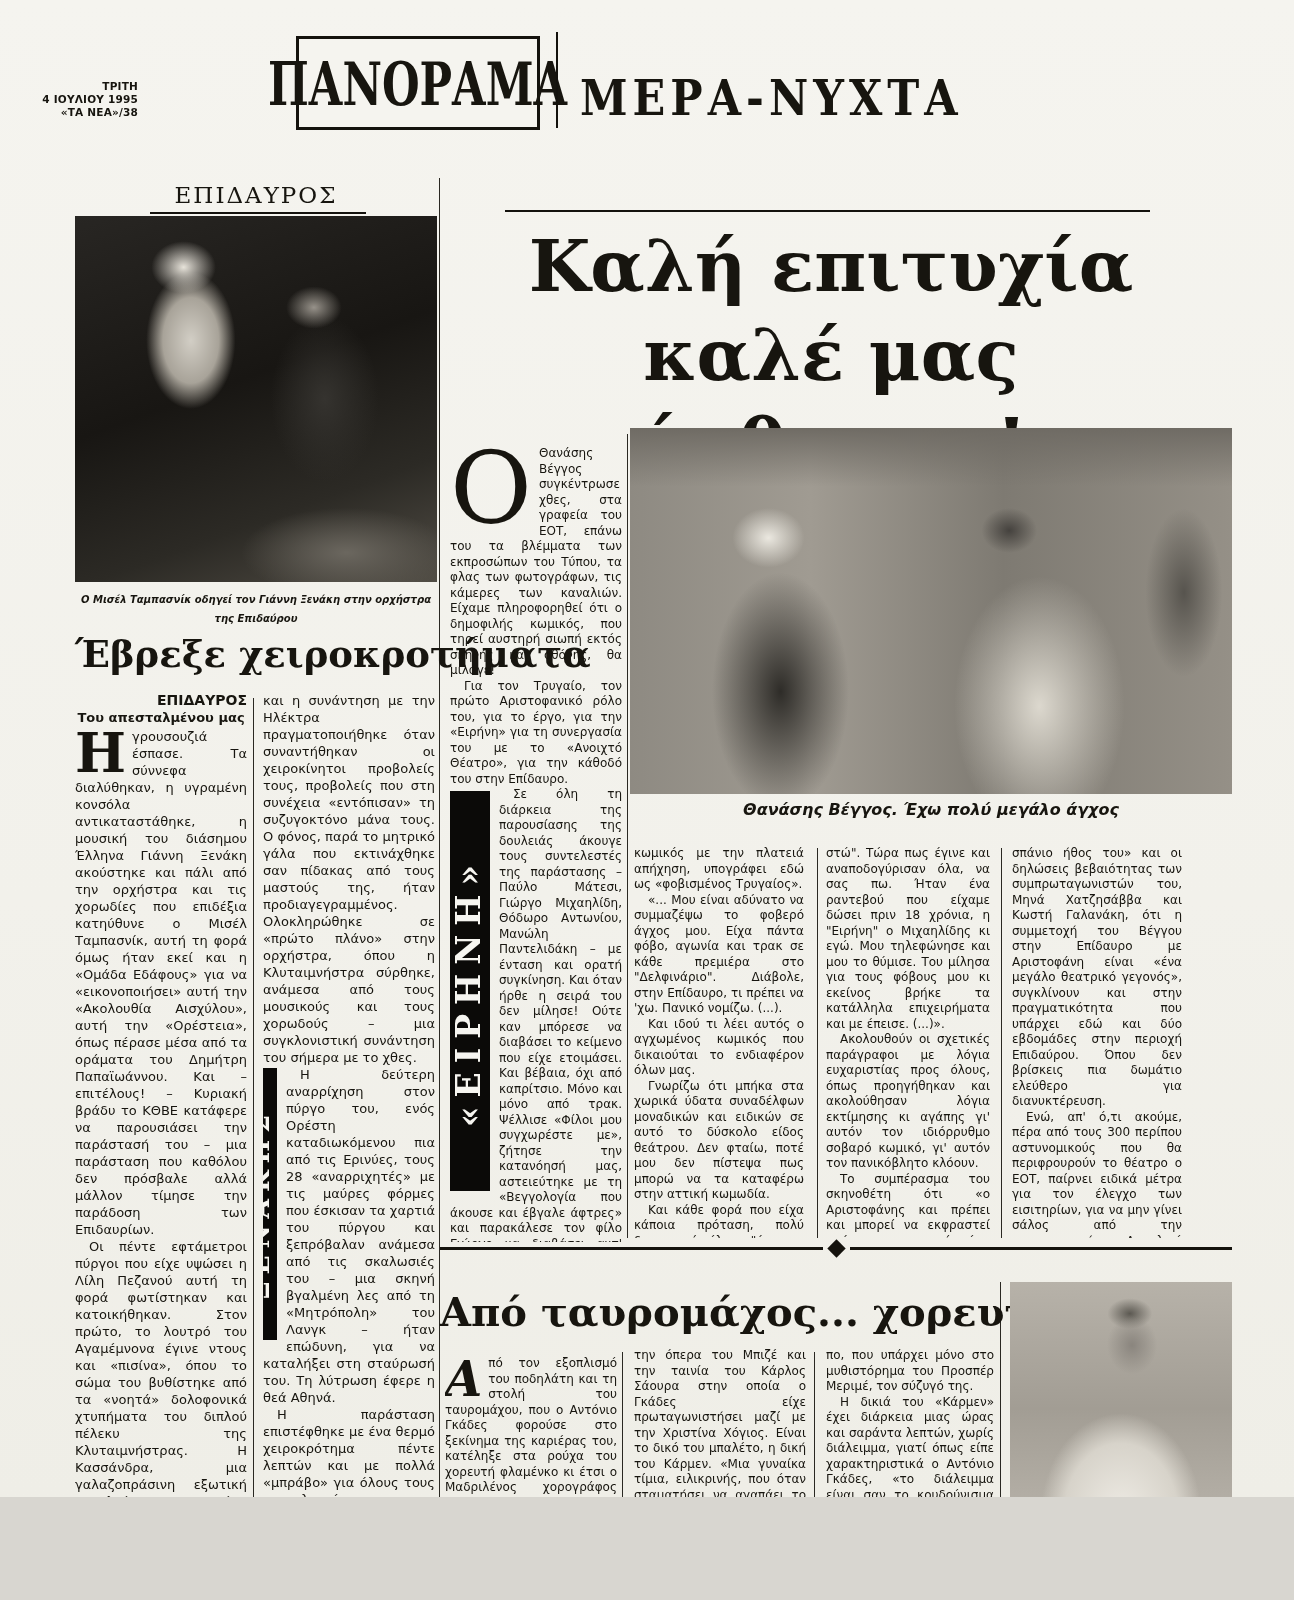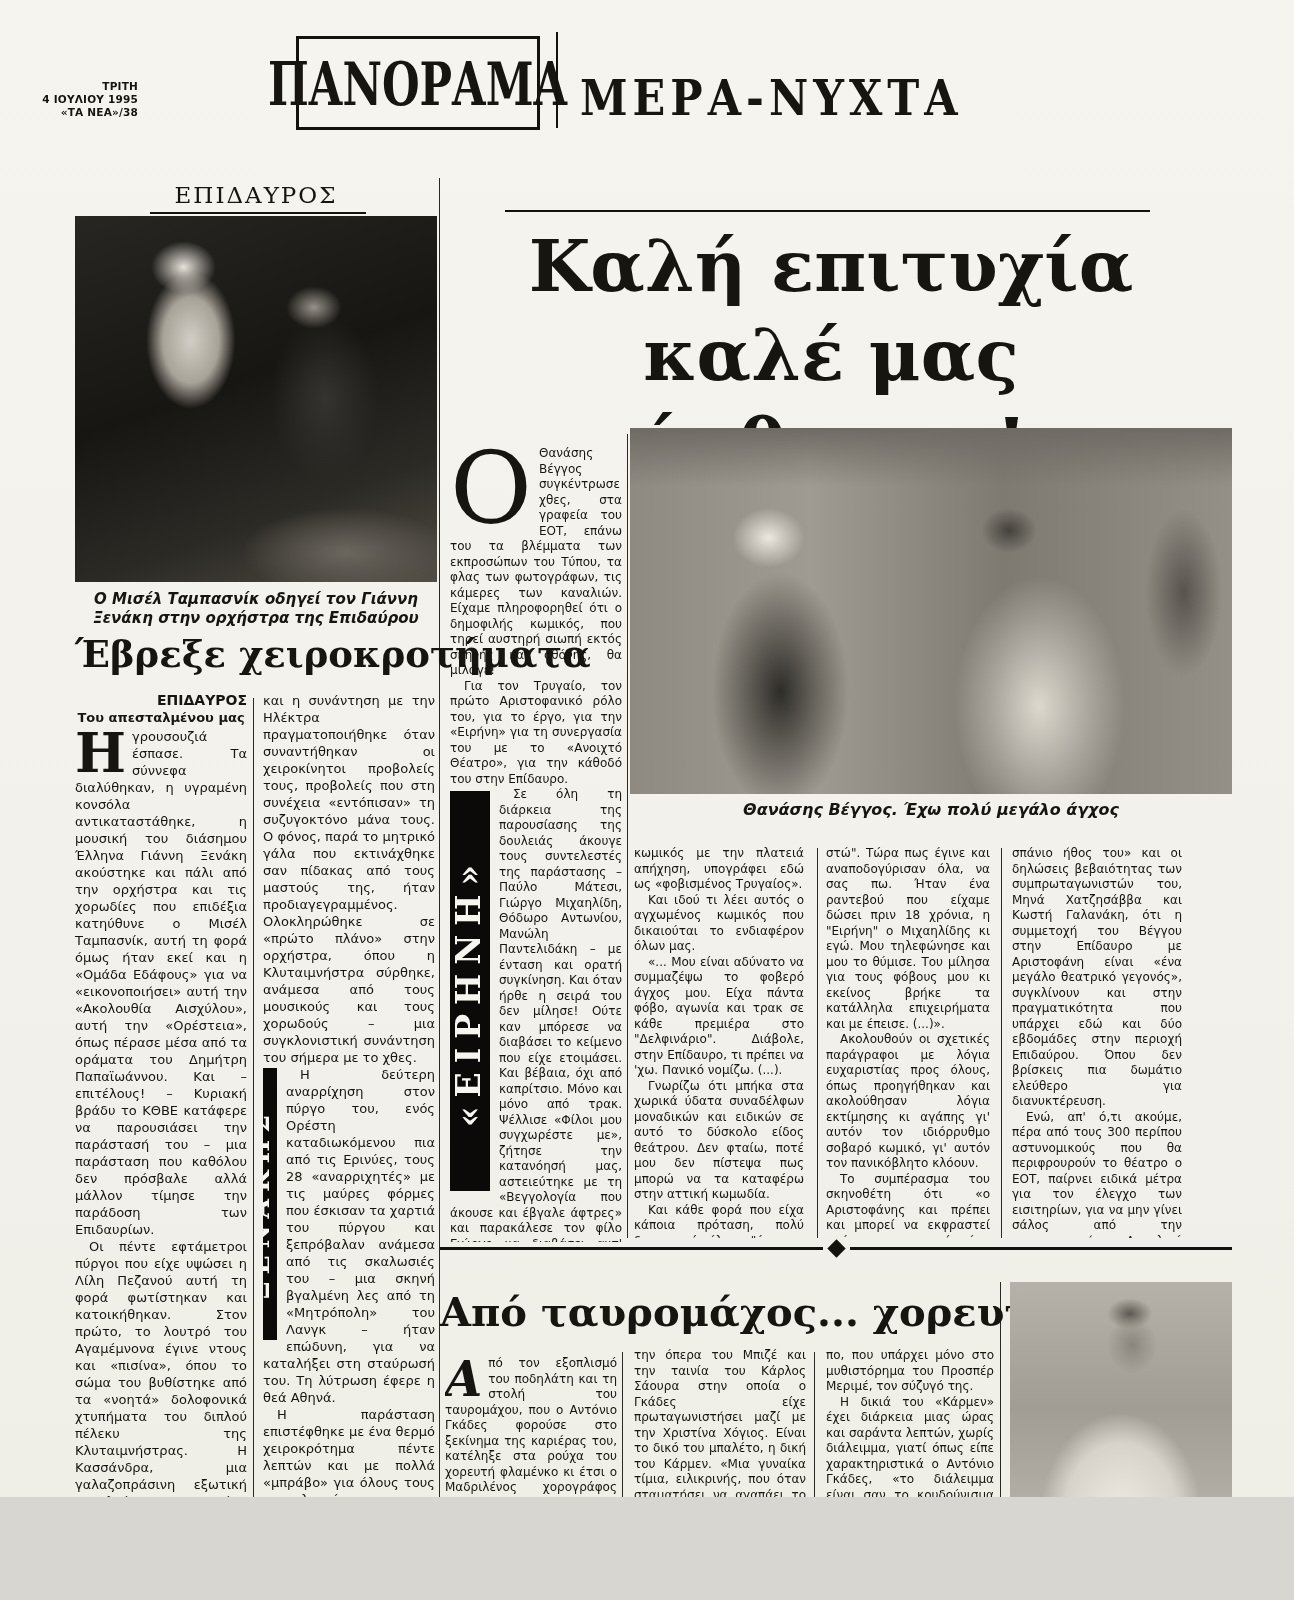--- a/index.html
+++ b/index.html
@@ -41,21 +41,21 @@
              font-family:"DejaVu Serif","Liberation Serif",serif;font-size:23px;letter-spacing:2px;}
   .la-photo{position:absolute;left:75px;top:216px;width:362px;height:366px;
      background:
        radial-gradient(ellipse 52px 42px at 30% 14%,#e7e3da 0%,rgba(0,0,0,0) 62%),
        radial-gradient(ellipse 62px 95px at 32% 34%,#d2cec5 0%,#a8a399 45%,rgba(50,48,44,0) 72%),
        radial-gradient(ellipse 42px 32px at 66% 25%,#97928a 0%,rgba(0,0,0,0) 66%),
        radial-gradient(ellipse 75px 115px at 69% 50%,#35332f 0%,rgba(0,0,0,0) 72%),
        radial-gradient(ellipse 140px 60px at 75% 92%,#6b675f 0%,rgba(0,0,0,0) 75%),
        linear-gradient(160deg,#282623 0%,#181613 45%,#2c2a25 75%,#514d45 100%);}
   .la-caption{position:absolute;left:75px;top:590px;width:362px;text-align:center;
-              font-style:italic;font-weight:bold;font-size:15px;line-height:19px;}
+              font-style:italic;font-weight:bold;font-size:10px;line-height:19px;}
   .la-headline{position:absolute;left:75px;top:632px;width:362px;text-align:center;
                font-family:"DejaVu Serif","Liberation Serif",serif;font-weight:bold;font-size:37px;white-space:nowrap;}
   .la-col1{left:75px;top:692px;width:172px;height:906px;}
   .la-col2{left:263px;top:692px;width:172px;height:906px;}
   .dl1{margin:0;font-weight:bold;font-size:14px;line-height:17px;text-align:right;}
   .dl2{margin:0 0 2px;font-weight:bold;font-size:13px;line-height:17px;text-align:center;}
   
   .ma-kicker{position:absolute;left:450px;top:180px;width:782px;text-align:center;
              font-family:"DejaVu Serif","Liberation Serif",serif;font-size:22px;letter-spacing:1px;white-space:nowrap;}
   .ma-headline{position:absolute;left:440px;top:222px;width:782px;text-align:center;
@@ -155,22 +155,22 @@
     <p class="bp ind"><span>Για τον Τρυγαίο, τον πρώτο Αριστοφανικό ρόλο του, για το έργο, για την «Ειρήνη» για τη συνεργασία του με το «Ανοιχτό Θέατρο», για την κάθοδό του στην Επίδαυρο.</span></p>
     <div class="vbanner vb-e">
         <span>«ΕΙΡΗΝΗ»</span>
       </div>
     <p class="bp ind"><span>Σε όλη τη διάρκεια της παρουσίασης της δουλειάς άκουγε τους συντελεστές της παράστασης – Παύλο Μάτεσι, Γιώργο Μιχαηλίδη, Θόδωρο Αντωνίου, Μανώλη Παντελιδάκη – με ένταση και ορατή συγκίνηση. Και όταν ήρθε η σειρά του δεν μίλησε! Ούτε καν μπόρεσε να διαβάσει το κείμενο που είχε ετοιμάσει. Και βέβαια, όχι από καπρίτσιο. Μόνο και μόνο από τρακ. Ψέλλισε «Φίλοι μου συγχωρέστε με», ζήτησε την κατανόησή μας, αστειεύτηκε με τη «Βεγγολογία που άκουσε και έβγαλε άφτρες» και παρακάλεσε τον φίλο Γιώργο να διαβάσει αντ' αυτού μια ευαίσθητη, ταπεινή και ειλικρινή εξομολόγηση.</span></p>
 
   </div>
 
   <div class="col ma-col ma-col2">
     <p class="bp"><span>κωμικός με την πλατειά απήχηση, υπογράφει εδώ ως «φοβισμένος Τρυγαίος».</span></p>
+    <p class="bp ind"><span>«... Μου είναι αδύνατο να συμμαζέψω το φοβερό άγχος μου. Είχα πάντα φόβο, αγωνία και τρακ σε κάθε πρεμιέρα στο "Δελφινάριο". Διάβολε, στην Επίδαυρο, τι πρέπει να 'χω. Πανικό νομίζω. (...).</span></p>
     <p class="bp ind"><span>Και ιδού τι λέει αυτός ο αγχωμένος κωμικός που δικαιούται το ενδιαφέρον όλων μας.</span></p>
-    <p class="bp ind"><span>«... Μου είναι αδύνατο να συμμαζέψω το φοβερό άγχος μου. Είχα πάντα φόβο, αγωνία και τρακ σε κάθε πρεμιέρα στο "Δελφινάριο". Διάβολε, στην Επίδαυρο, τι πρέπει να 'χω. Πανικό νομίζω. (...).</span></p>
     <p class="bp ind"><span>Γνωρίζω ότι μπήκα στα χωρικά ύδατα συναδέλφων μοναδικών και ειδικών σε αυτό το δύσκολο είδος θεάτρου. Δεν φταίω, ποτέ μου δεν πίστεψα πως μπορώ να τα καταφέρω στην αττική κωμωδία.</span></p>
     <p class="bp ind"><span>Και κάθε φορά που είχα κάποια πρόταση, πολύ διακριτικά, έλεγα "όχι σας ευχαρι-</span></p>
   </div>
 
   <div class="col ma-col ma-col3">
     <p class="bp"><span>στώ". Τώρα πως έγινε και αναποδογύρισαν όλα, να σας πω. Ήταν ένα ραντεβού που είχαμε δώσει πριν 18 χρόνια, η "Ειρήνη" ο Μιχαηλίδης κι εγώ. Μου τηλεφώνησε και μου το θύμισε. Του μίλησα για τους φόβους μου κι εκείνος βρήκε τα κατάλληλα επιχειρήματα και με έπεισε. (...)».</span></p>
     <p class="bp ind"><span>Ακολουθούν οι σχετικές παράγραφοι με λόγια ευχαριστίας προς όλους, όπως προηγήθηκαν και ακολούθησαν λόγια εκτίμησης κι αγάπης γι' αυτόν τον ιδιόρρυθμο σοβαρό κωμικό, γι' αυτόν τον πανικόβλητο κλόουν.</span></p>
     <p class="bp ind"><span>Το συμπέρασμα του σκηνοθέτη ότι «ο Αριστοφάνης και πρέπει και μπορεί να εκφραστεί από τα εκφραστικά μέσα του Θανάση Βέγγου και από το</span></p>
   </div>
 

